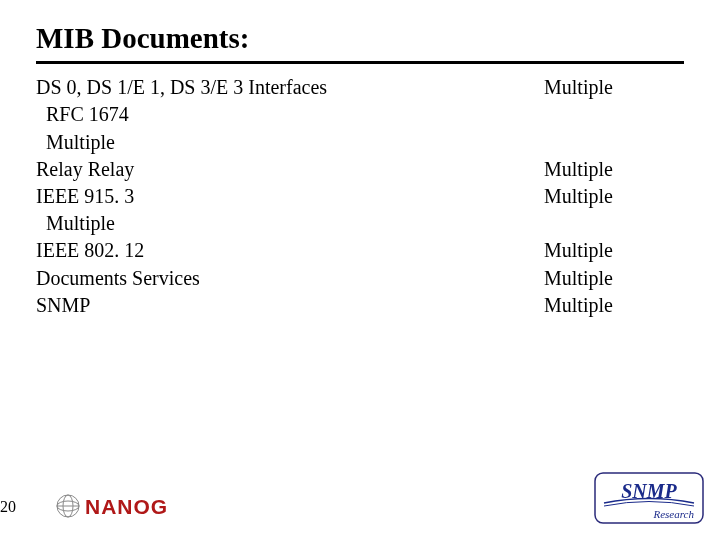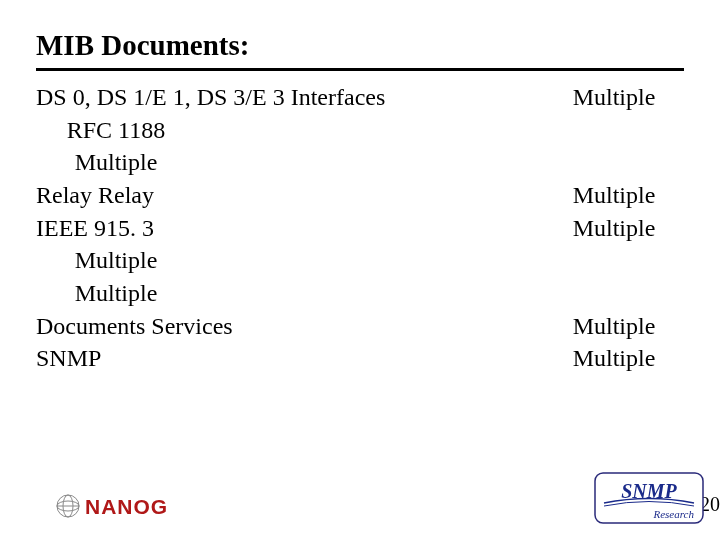--- a/index.html
+++ b/index.html
@@ -1,61 +1,62 @@
 <!DOCTYPE html>
 <html><head>
 <meta charset="utf-8">
 <style>
 html,body{margin:0;padding:0;width:720px;height:540px;background:#fff;color:#000;font-family:"Book Antiqua","Palatino Linotype",Palatino,Georgia,serif}
-.slide{position:relative;box-sizing:border-box;width:720px;height:540px;padding:28px 28px 0 28px}
+.slide{position:relative;box-sizing:border-box;width:720px;height:540px;padding:21px 28px 0 28px}
 .title{font-weight:700;font-size:29px;line-height:1.18;color:#000;margin:0 0 4px 8px}
 .rule{height:0;border-top:3px solid #000;margin:6px 8px 10px 8px}
-.body{margin:0 8px;font-size:24px;line-height:1.36;font-weight:400}
+.body{margin:0 8px;font-size:20px;line-height:1.36;font-weight:400}
 .row{display:flex;justify-content:space-between;align-items:baseline}
 .row .l{flex:1;text-align:left}
-.row .r{flex:0 0 140px;text-align:center;padding-left:10px}
+.row .r{flex:0 0 140px;text-align:left;padding-left:10px}
 .footer{position:absolute;left:0;right:0;bottom:12px;height:60px}
-.pgnum{position:absolute;left:0;right:0;bottom:12px;text-align:right;font-family:Georgia,"Times New Roman",serif;font-size:20px}
+.pgnum{position:absolute;left:0;right:0;bottom:12px;text-align:left;font-family:Georgia,"Times New Roman",serif;font-size:16px}
 .nanog{position:absolute;left:55px;bottom:6px}
 .nanog svg{display:block}
 .snmp{position:absolute;right:16px;bottom:2px}
 .snmp svg{display:block}
 </style>
 </head>
 <body>
 
 <div class="slide">
   <h1 class="title">
     <span>MIB Documents:</span><br>
   </h1>
   <div class="rule"></div>
 
   <div class="body" id="body">
       <div class="row">
         <span class="l">DS 0, DS 1/E 1, DS 3/E 3 Interfaces</span>
         <span class="r">Multiple</span>
       </div>
       <div class="row">
-        <span class="r">RFC 1188</span>
+        <span class="r">RFC 1674</span>
       </div>
       <div class="row">
         <span class="r">Multiple</span>
       </div>
       <div class="row">
         <span class="l">Relay Relay</span>
         <span class="r">Multiple</span>
       </div>
       <div class="row">
         <span class="l">IEEE 915. 3</span>
         <span class="r">Multiple</span>
       </div>
       <div class="row">
         <span class="r">Multiple</span>
       </div>
       <div class="row">
+        <span class="l">IEEE 802. 12</span>
         <span class="r">Multiple</span>
       </div>
       <div class="row">
         <span class="l">Documents Services</span>
         <span class="r">Multiple</span>
       </div>
       <div class="row">
         <span class="l">SNMP</span>
         <span class="r">Multiple</span>
       </div>

